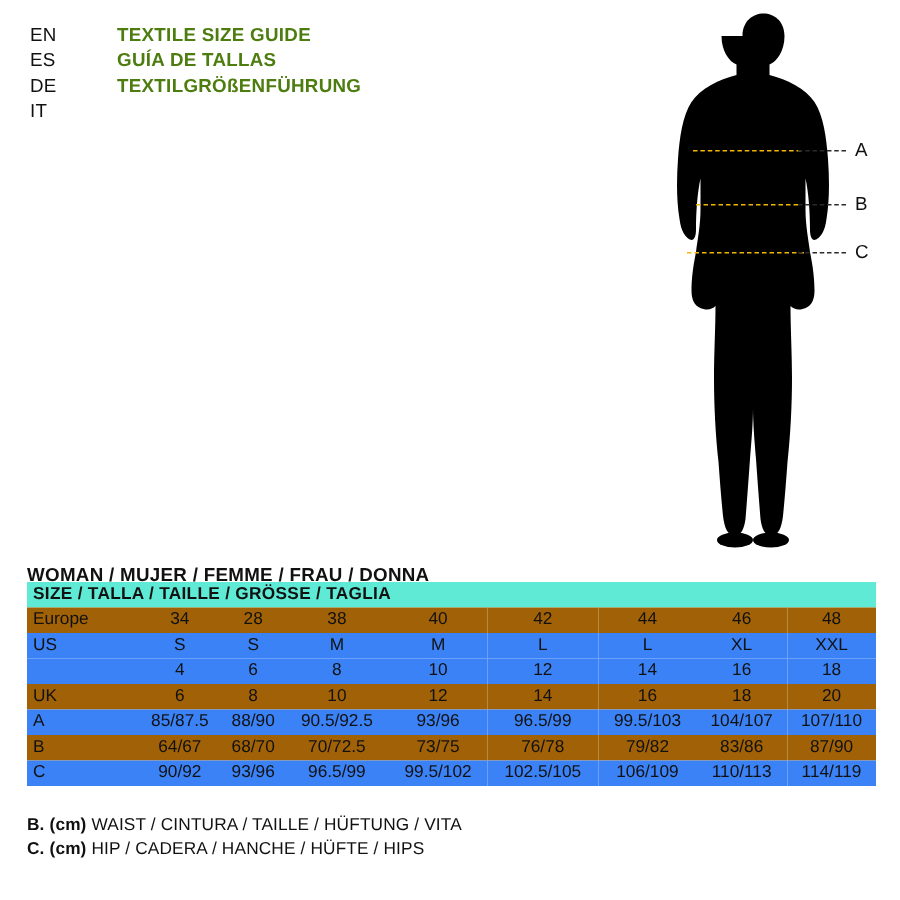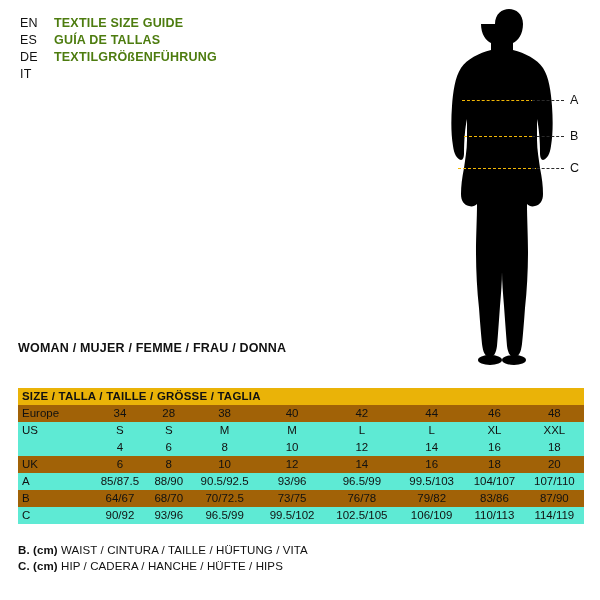--- a/index.html
+++ b/index.html
@@ -25,20 +25,21 @@
     top: 16px;
     left: 20px;
     width: 330px;
   }
   .lang-row {
     display: flex;
     align-items: baseline;
     height: 17px;
     font-size: 12.5px;
     letter-spacing: .2px;
+    gap: 24px;
   }
   .lang-code {
     width: 34px;
     flex: 0 0 34px;
     color: #111;
   }
   .lang-text {
     color: #4d7c0f;
     font-weight: bold;
   }
@@ -64,21 +65,21 @@
   .marker-label {
     position: absolute;
     font-size: 12.5px;
     color: #111;
   }
 
   
   .woman-heading {
     position: absolute;
     left: 18px;
-    top: 341px;
+    top: 376px;
     font-size: 12.5px;
     font-weight: bold;
     letter-spacing: .2px;
     color: #111;
   }
 
   
   .size-table {
     position: absolute;
     left: 18px;
@@ -96,30 +97,30 @@
     font-weight: normal;
     white-space: nowrap;
   }
   .size-table td.label-col,
   .size-table th.label-col {
     text-align: left;
     padding-left: 4px;
     width: 74px;
   }
   tr.head-row {
-    background: #eab308;
+    background: #5eead4;
   }
   tr.head-row th {
     font-weight: bold;
     text-align: left;
     padding-left: 4px;
     font-size: 11.5px;
     letter-spacing: .2px;
   }
-  tr.alt { background: #5eead4; }
+  tr.alt { background: #3b82f6; }
   tr.plain { background: #a16207; }
 
   
   .footnotes {
     position: absolute;
     left: 18px;
     top: 542px;
     font-size: 11.5px;
     color: #111;
   }

